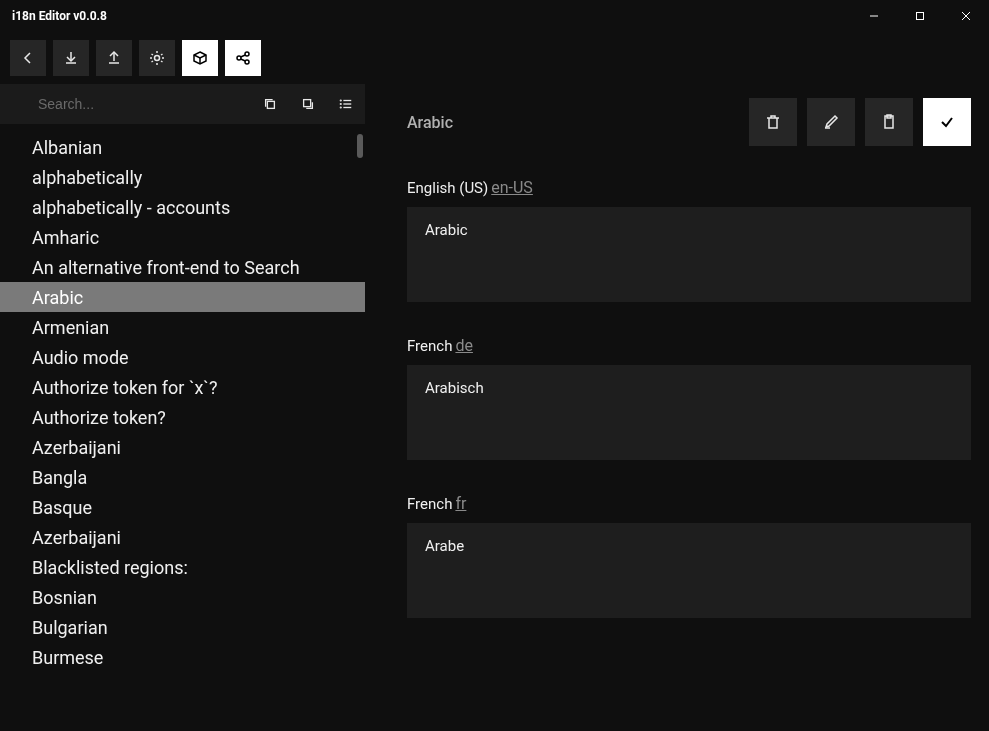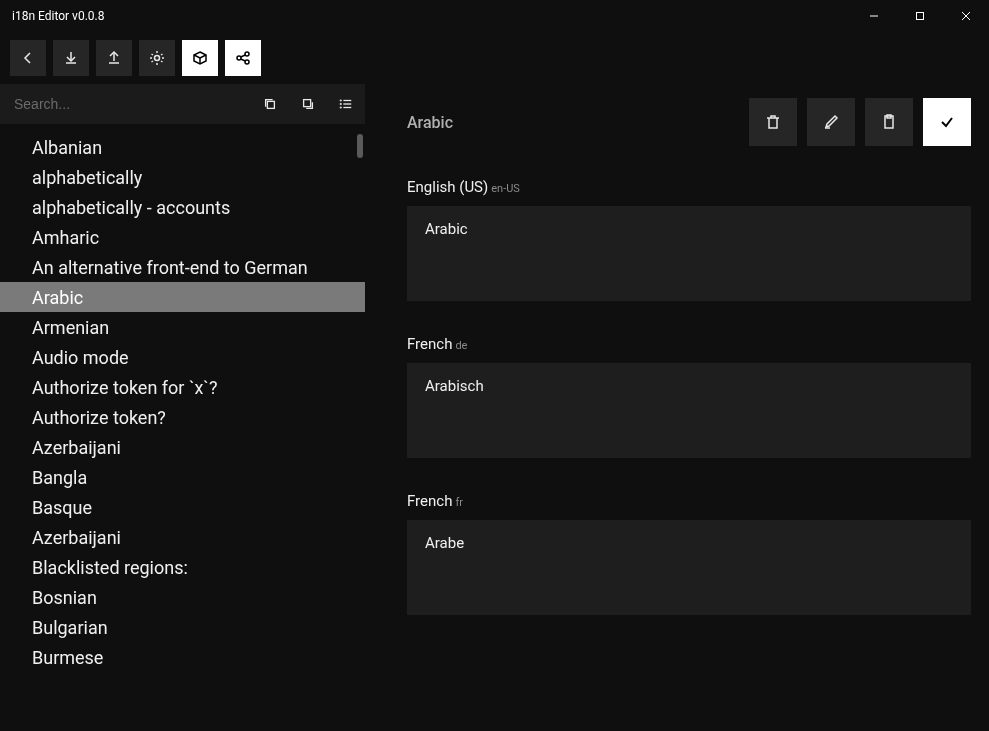--- a/index.html
+++ b/index.html
@@ -12,21 +12,21 @@
       overflow: hidden;
     }
     .titlebar {
       height: 32px;
       display: flex;
       align-items: center;
       justify-content: space-between;
       padding: 0 0 0 12px;
       font-size: 12px;
     }
-    .titlebar-title { color: #fff; font-weight: 400; }
+    .titlebar-title { color: #fff; font-weight: 700; }
     .titlebar-controls { display: flex; }
     .titlebar-btn {
       width: 46px;
       height: 32px;
       display: flex;
       align-items: center;
       justify-content: center;
       cursor: pointer;
     }
     .titlebar-btn svg { stroke: #fff; fill: none; }
@@ -64,20 +64,21 @@
       background: #1b1b1b;
     }
     .search-input {
       flex: 1;
       background: transparent;
       border: none;
       outline: none;
       padding: 0 14px;
       color: #e8e8e8;
       font-size: 14px;
+      margin-left: 24px;
     }
     .search-input::placeholder { color: #6a6a6a; }
     .search-btn {
       width: 38px;
       display: flex;
       align-items: center;
       justify-content: center;
       cursor: pointer;
     }
     .search-btn svg { stroke: #e8e8e8; fill: none; stroke-width: 1.5; }
@@ -142,21 +143,21 @@
     .content-action-btn svg { stroke: #e8e8e8; fill: none; stroke-width: 1.5; }
     .content-action-btn.primary svg { stroke: #000; }
     .translation-block { margin-bottom: 30px; }
     .translation-header {
       display: flex;
       align-items: baseline;
       gap: 3px;
       margin-bottom: 10px;
     }
     .translation-lang { font-size: 15px; color: #f0f0f0; }
-    .translation-code { font-size: 11px; color: #8a8a8a; }
+    .translation-code { font-size: 16px; color: #8a8a8a; text-decoration: underline; }
     .translation-textarea {
       width: 100%;
       height: 95px;
       background: #1e1e1e;
       border: none;
       outline: none;
       padding: 14px 18px;
       color: #f0f0f0;
       font-size: 15px;
       font-family: inherit;
@@ -259,21 +260,21 @@
           </svg>
       </div>
     </div>
     <div class="list-container">
       <div class="list" id="key-list">
           <div class="list-item">Afrikaans</div>
           <div class="list-item">Albanian</div>
           <div class="list-item">alphabetically</div>
           <div class="list-item">alphabetically - accounts</div>
           <div class="list-item">Amharic</div>
-          <div class="list-item">An alternative front-end to German</div>
+          <div class="list-item">An alternative front-end to Search</div>
           <div class="list-item selected">Arabic</div>
           <div class="list-item">Armenian</div>
           <div class="list-item">Audio mode</div>
           <div class="list-item">Authorize token for `x`?</div>
           <div class="list-item">Authorize token?</div>
           <div class="list-item">Azerbaijani</div>
           <div class="list-item">Bangla</div>
           <div class="list-item">Basque</div>
           <div class="list-item">Azerbaijani</div>
           <div class="list-item">Blacklisted regions:</div>

